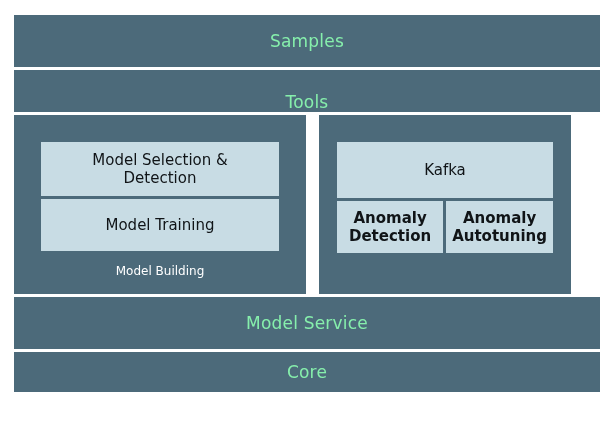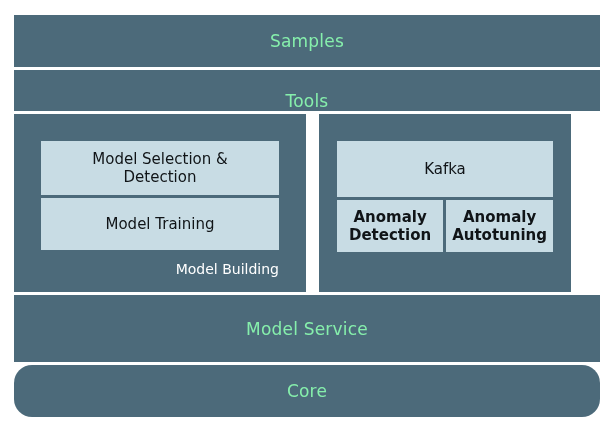--- a/index.html
+++ b/index.html
@@ -31,48 +31,48 @@
     color: #86efac;
     display: flex;
     align-items: center;
     justify-content: center;
     font-size: 17px;
     letter-spacing: 0.2px;
     box-sizing: border-box;
   }
   .band-samples { height: 52px; }
   .band-tools   { height: 42px; align-items: flex-end; }
-  .band-service { height: 68px; }
-  .band-core    { height: 52px; border-radius: 18px; }
+  .band-service { height: 52px; }
+  .band-core    { height: 40px; }
 
   
   .middle {
     display: flex;
     gap: 13px;
     height: 179px;
   }
   .panel {
     background: #4c6a7a;
     position: relative;
     box-sizing: border-box;
     display: flex;
     flex-direction: column;
     padding: 27px 27px 0 27px;
   }
   .panel-left  { width: 292px; }
   .panel-right { width: 252px; padding-left: 18px; padding-right: 18px; }
 
   .panel-caption {
     color: #ffffff;
-    font-size: 14px;
+    font-size: 12px;
     text-align: center;
     flex: 1;
     display: flex;
     align-items: center;
-    justify-content: flex-end;
+    justify-content: center;
     padding-bottom: 4px;
   }
 
   
   .boxgroup {
     display: flex;
     flex-direction: column;
     gap: 3px;
   }
   .boxrow {

